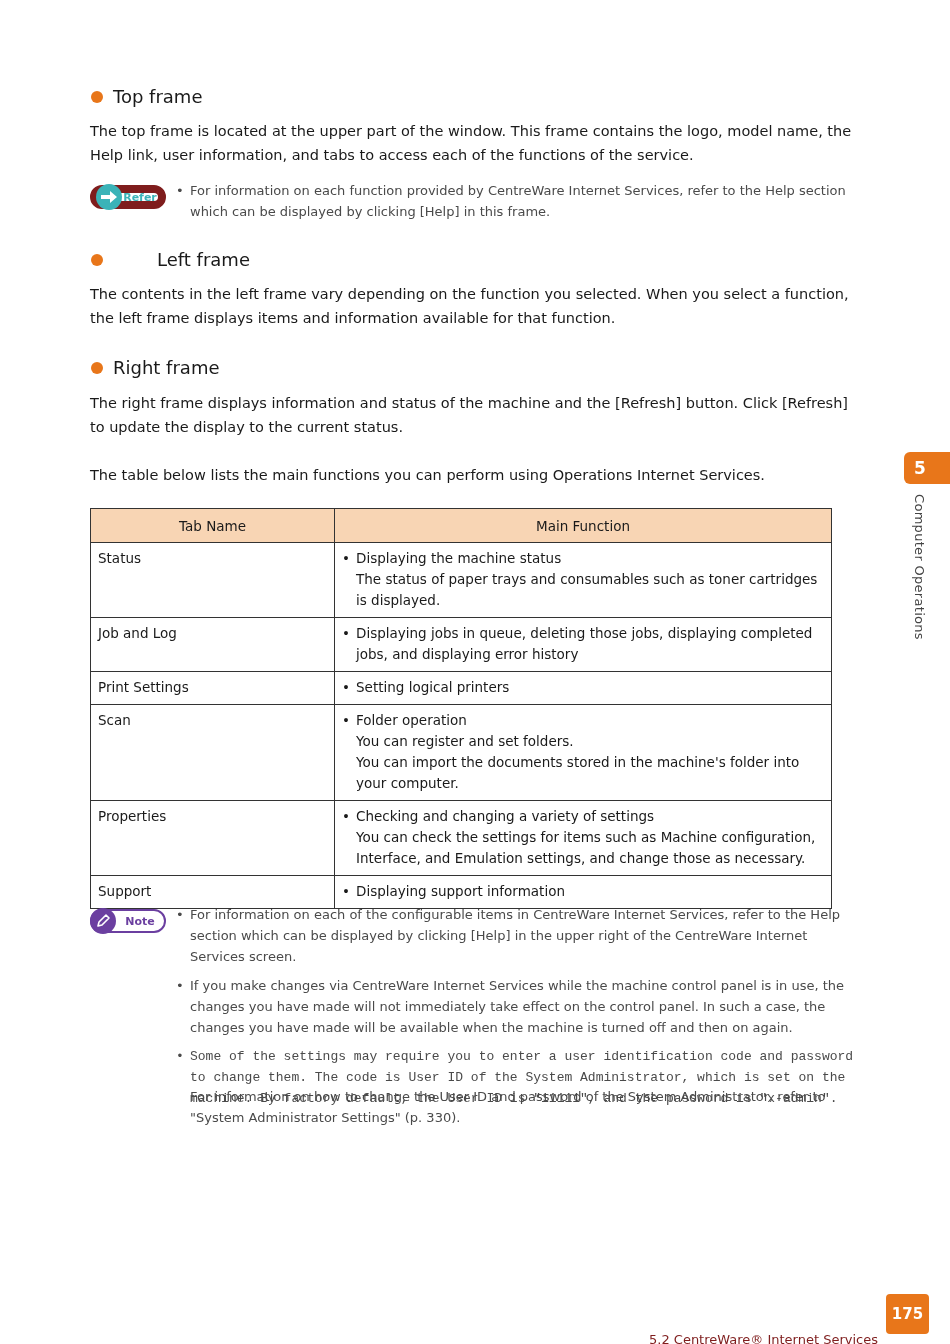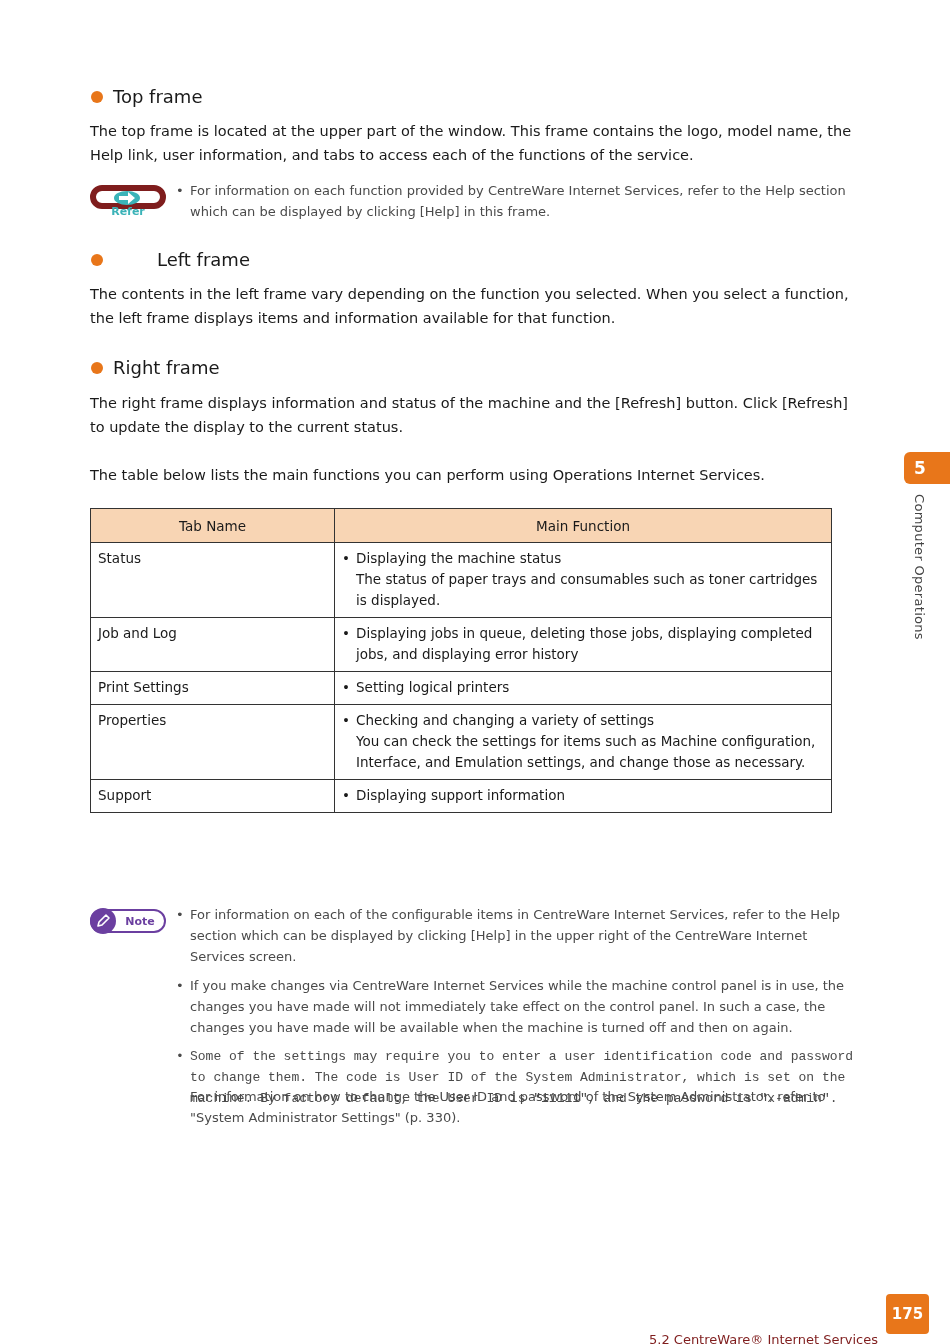--- a/index.html
+++ b/index.html
@@ -4,21 +4,21 @@
 <style>
   html, body { margin: 0; padding: 0; background: #ffffff; }
   body { width: 950px; height: 1344px; position: relative; overflow: hidden;
          font-family: "DejaVu Sans", sans-serif; color: #1a1a1a; }
   .section-heading { position: absolute; left: 91px; font-size: 18px; color: #1a1a1a; display: flex; align-items: center; }
   .section-heading .dot { width: 12px; height: 12px; border-radius: 50%; background: #e8761a; margin-right: 10px; flex: 0 0 auto; }
   .para { position: absolute; left: 90px; width: 770px; font-size: 14.5px; line-height: 24px; color: #1a1a1a; }
   .badge { position: absolute; left: 90px; width: 76px; height: 24px; border-radius: 13px; box-sizing: border-box; display: flex; align-items: center; background: #fff; }
   .badge .bicon { width: 26px; height: 26px; border-radius: 50%; margin-left: -2px; display: flex; align-items: center; justify-content: center; }
   .badge .blabel { flex: 1; text-align: center; font-size: 11px; font-weight: bold; }
-  .refer { border: 6px solid #7f1d1d; flex-direction: column; }
+  .refer { border: 8px solid #7f1d1d; }
   .refer .bicon { background: #3bb3b8; }
   .refer .blabel { color: #3bb3b8; }
   .note { border: 2px solid #6b3fa0; }
   .note .bicon { background: #6b3fa0; }
   .note .blabel { color: #6b3fa0; }
   .note-list { position: absolute; left: 176px; width: 684px; margin: 0; padding: 0; list-style: none; }
   .note-list li { position: relative; padding-left: 14px; font-size: 13px; line-height: 21px; color: #4a4a4a; margin-bottom: 8px; }
   .note-list li::before { content: "\2022"; position: absolute; left: 0; top: 0; color: #4a4a4a; }
   table.func { position: absolute; left: 90px; top: 508px; width: 742px; border-collapse: collapse; font-size: 13.5px; }
   table.func th { background: #f8d5b4; font-weight: normal; height: 31px; border: 1px solid #333; color: #1a1a1a; font-size: 13.5px; }
@@ -88,20 +88,28 @@
         <div class="fn-bullet">Displaying jobs in queue, deleting those jobs, displaying completed jobs, and displaying error history</div>
       </td>
     </tr>
     <tr>
       <td class="c1">Print Settings</td>
       <td>
         <div class="fn-bullet">Setting logical printers</div>
       </td>
     </tr>
     <tr>
+      <td class="c1">Scan</td>
+      <td>
+        <div class="fn-bullet">Folder operation</div>
+        <div class="fn-sub">You can register and set folders.</div>
+        <div class="fn-sub">You can import the documents stored in the machine's folder into your computer.</div>
+      </td>
+    </tr>
+    <tr>
       <td class="c1">Properties</td>
       <td>
         <div class="fn-bullet">Checking and changing a variety of settings</div>
         <div class="fn-sub">You can check the settings for items such as Machine configuration, Interface, and Emulation settings, and change those as necessary.</div>
       </td>
     </tr>
     <tr>
       <td class="c1">Support</td>
       <td>
         <div class="fn-bullet">Displaying support information</div>

